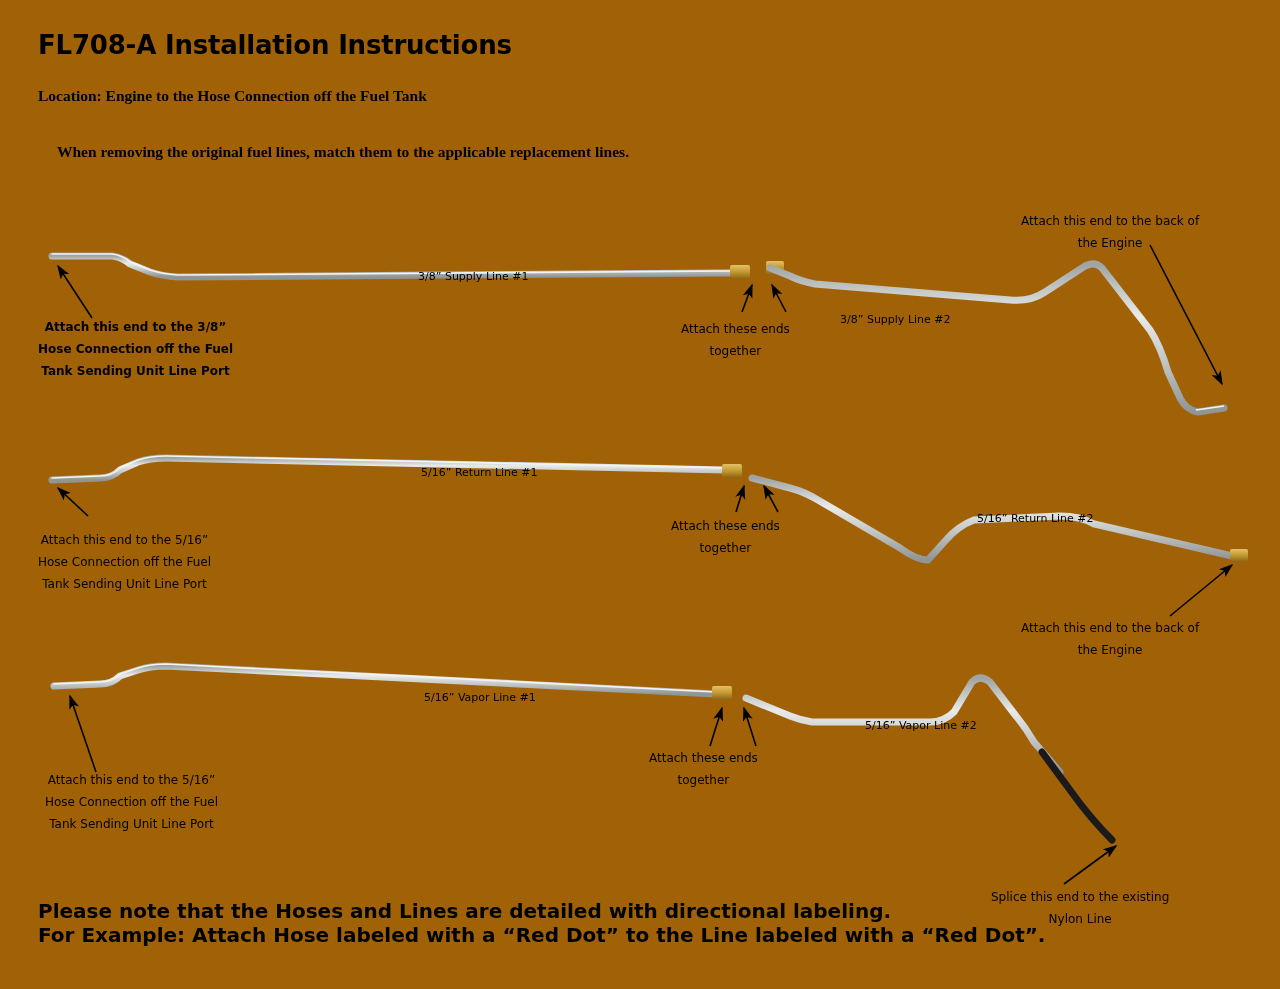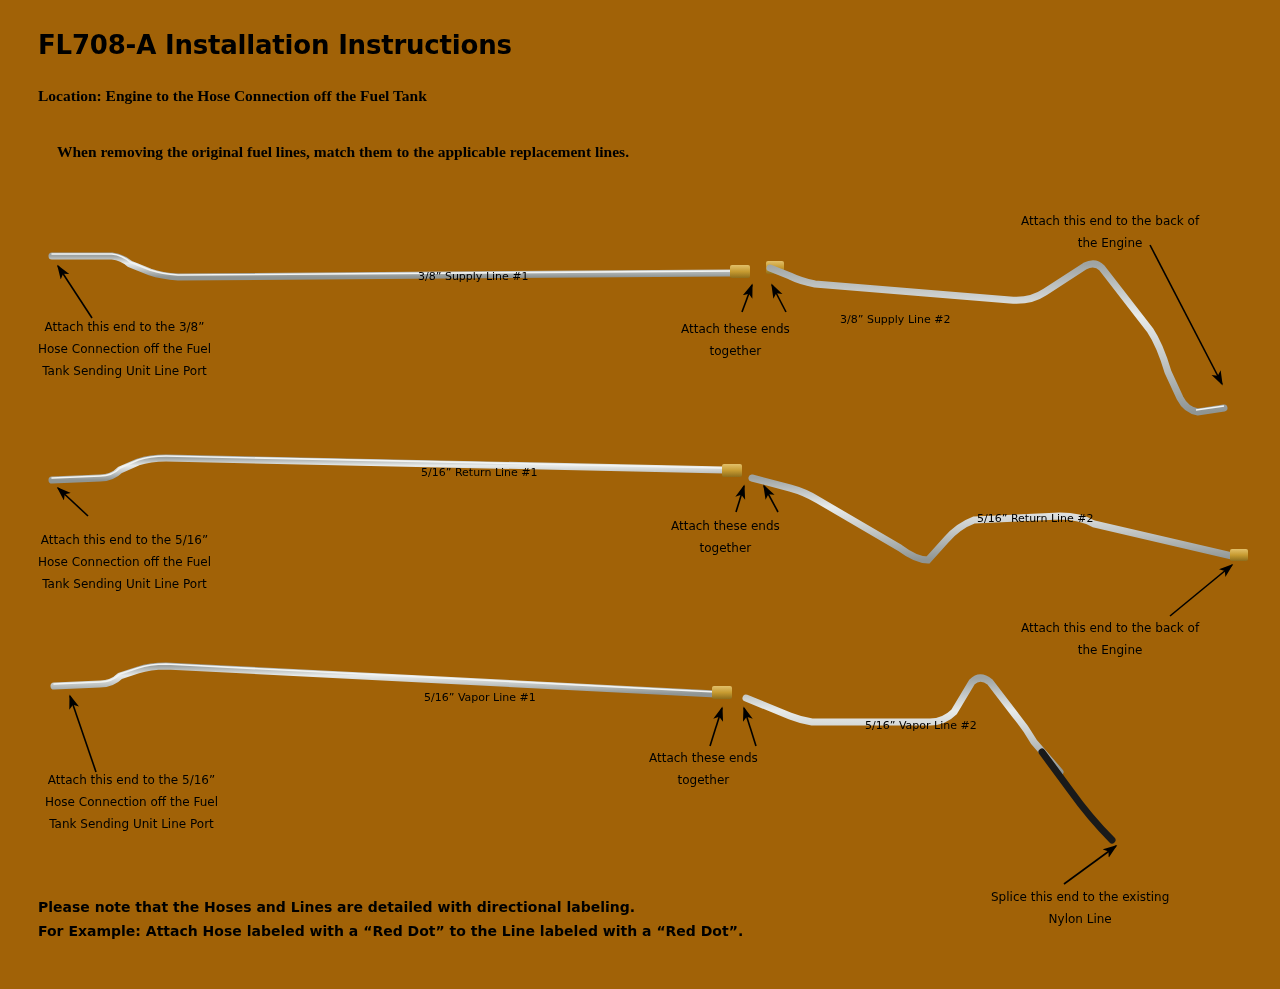--- a/index.html
+++ b/index.html
@@ -29,21 +29,21 @@
     position: absolute;
     font-size: 15.5px;
     font-weight: bold;
     white-space: nowrap;
     font-family: Liberation Serif, serif;
   }
   .sub1 { left: 38px; top: 87px; }
   .sub2 { left: 38px; top: 143px; margin-left: 19px; }
   .note {
     position: absolute;
-    font-size: 14px;
+    font-size: 20px;
     font-weight: bold;
     white-space: nowrap;
   }
   .note1 { left: 38px; top: 899px; }
   .note2 { left: 38px; top: 923px; }
 
   .callout {
     position: absolute;
     font-size: 12px;
     line-height: 22px;
@@ -134,21 +134,21 @@
 
       <line x1="96" y1="772" x2="70" y2="696" stroke="#000" stroke-width="1.6" marker-end="url(#arrowHead)"></line>
       <line x1="710" y1="746" x2="722" y2="708" stroke="#000" stroke-width="1.6" marker-end="url(#arrowHead)"></line>
       <line x1="756" y1="746" x2="744" y2="708" stroke="#000" stroke-width="1.6" marker-end="url(#arrowHead)"></line>
       <line x1="1064" y1="884" x2="1116" y2="846" stroke="#000" stroke-width="1.6" marker-end="url(#arrowHead)"></line>
     </g>
   </svg>
 
   <div class="linelabel" style="left:418px; top:270px;">3/8” Supply Line #1</div>
   <div class="linelabel" style="left:840px; top:313px;">3/8” Supply Line #2</div>
-  <div class="callout" style="left:38px; top:316px;">Attach this end to the 3/8”
+  <div class="callout" style="left:38px; top:316px;font-weight:bold;">Attach this end to the 3/8”
 Hose Connection off the Fuel
 Tank Sending Unit Line Port</div>
   <div class="callout" style="left:681px; top:318px;">Attach these ends
 together</div>
   <div class="callout" style="left:1021px; top:210px;">Attach this end to the back of
 the Engine</div>
 
   <div class="linelabel" style="left:421px; top:466px;">5/16” Return Line #1</div>
   <div class="linelabel" style="left:977px; top:512px;">5/16” Return Line #2</div>
   <div class="callout" style="left:38px; top:529px;">Attach this end to the 5/16”

